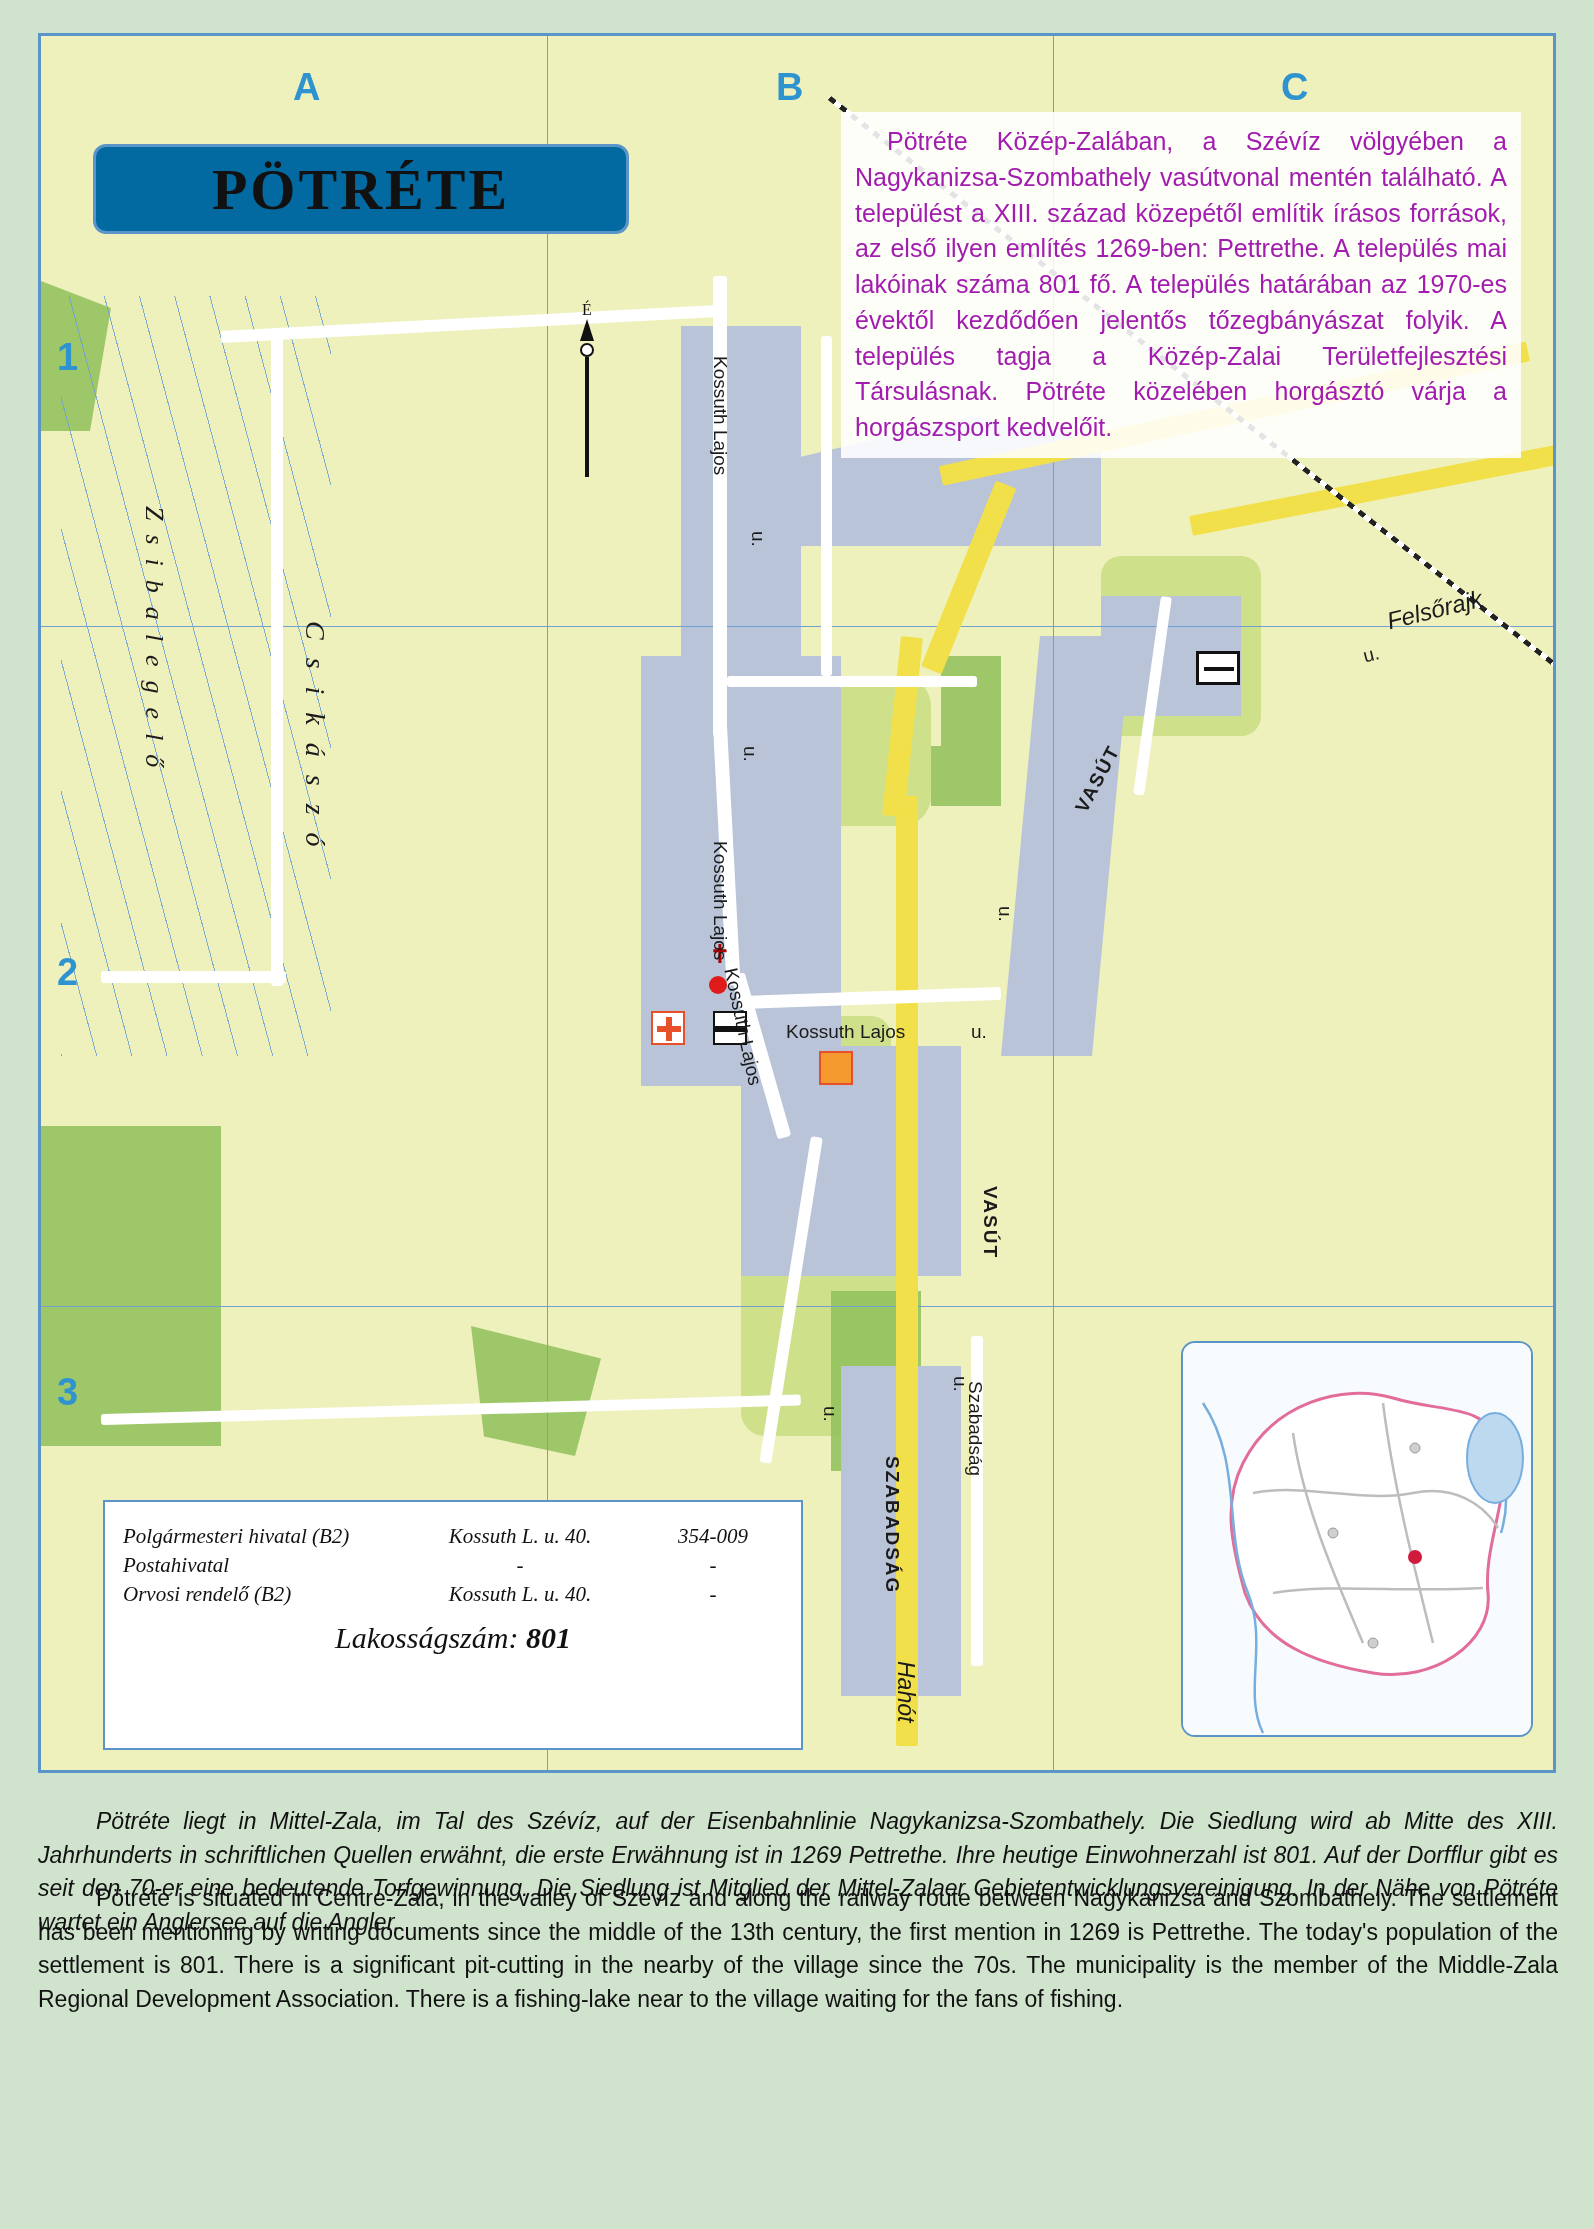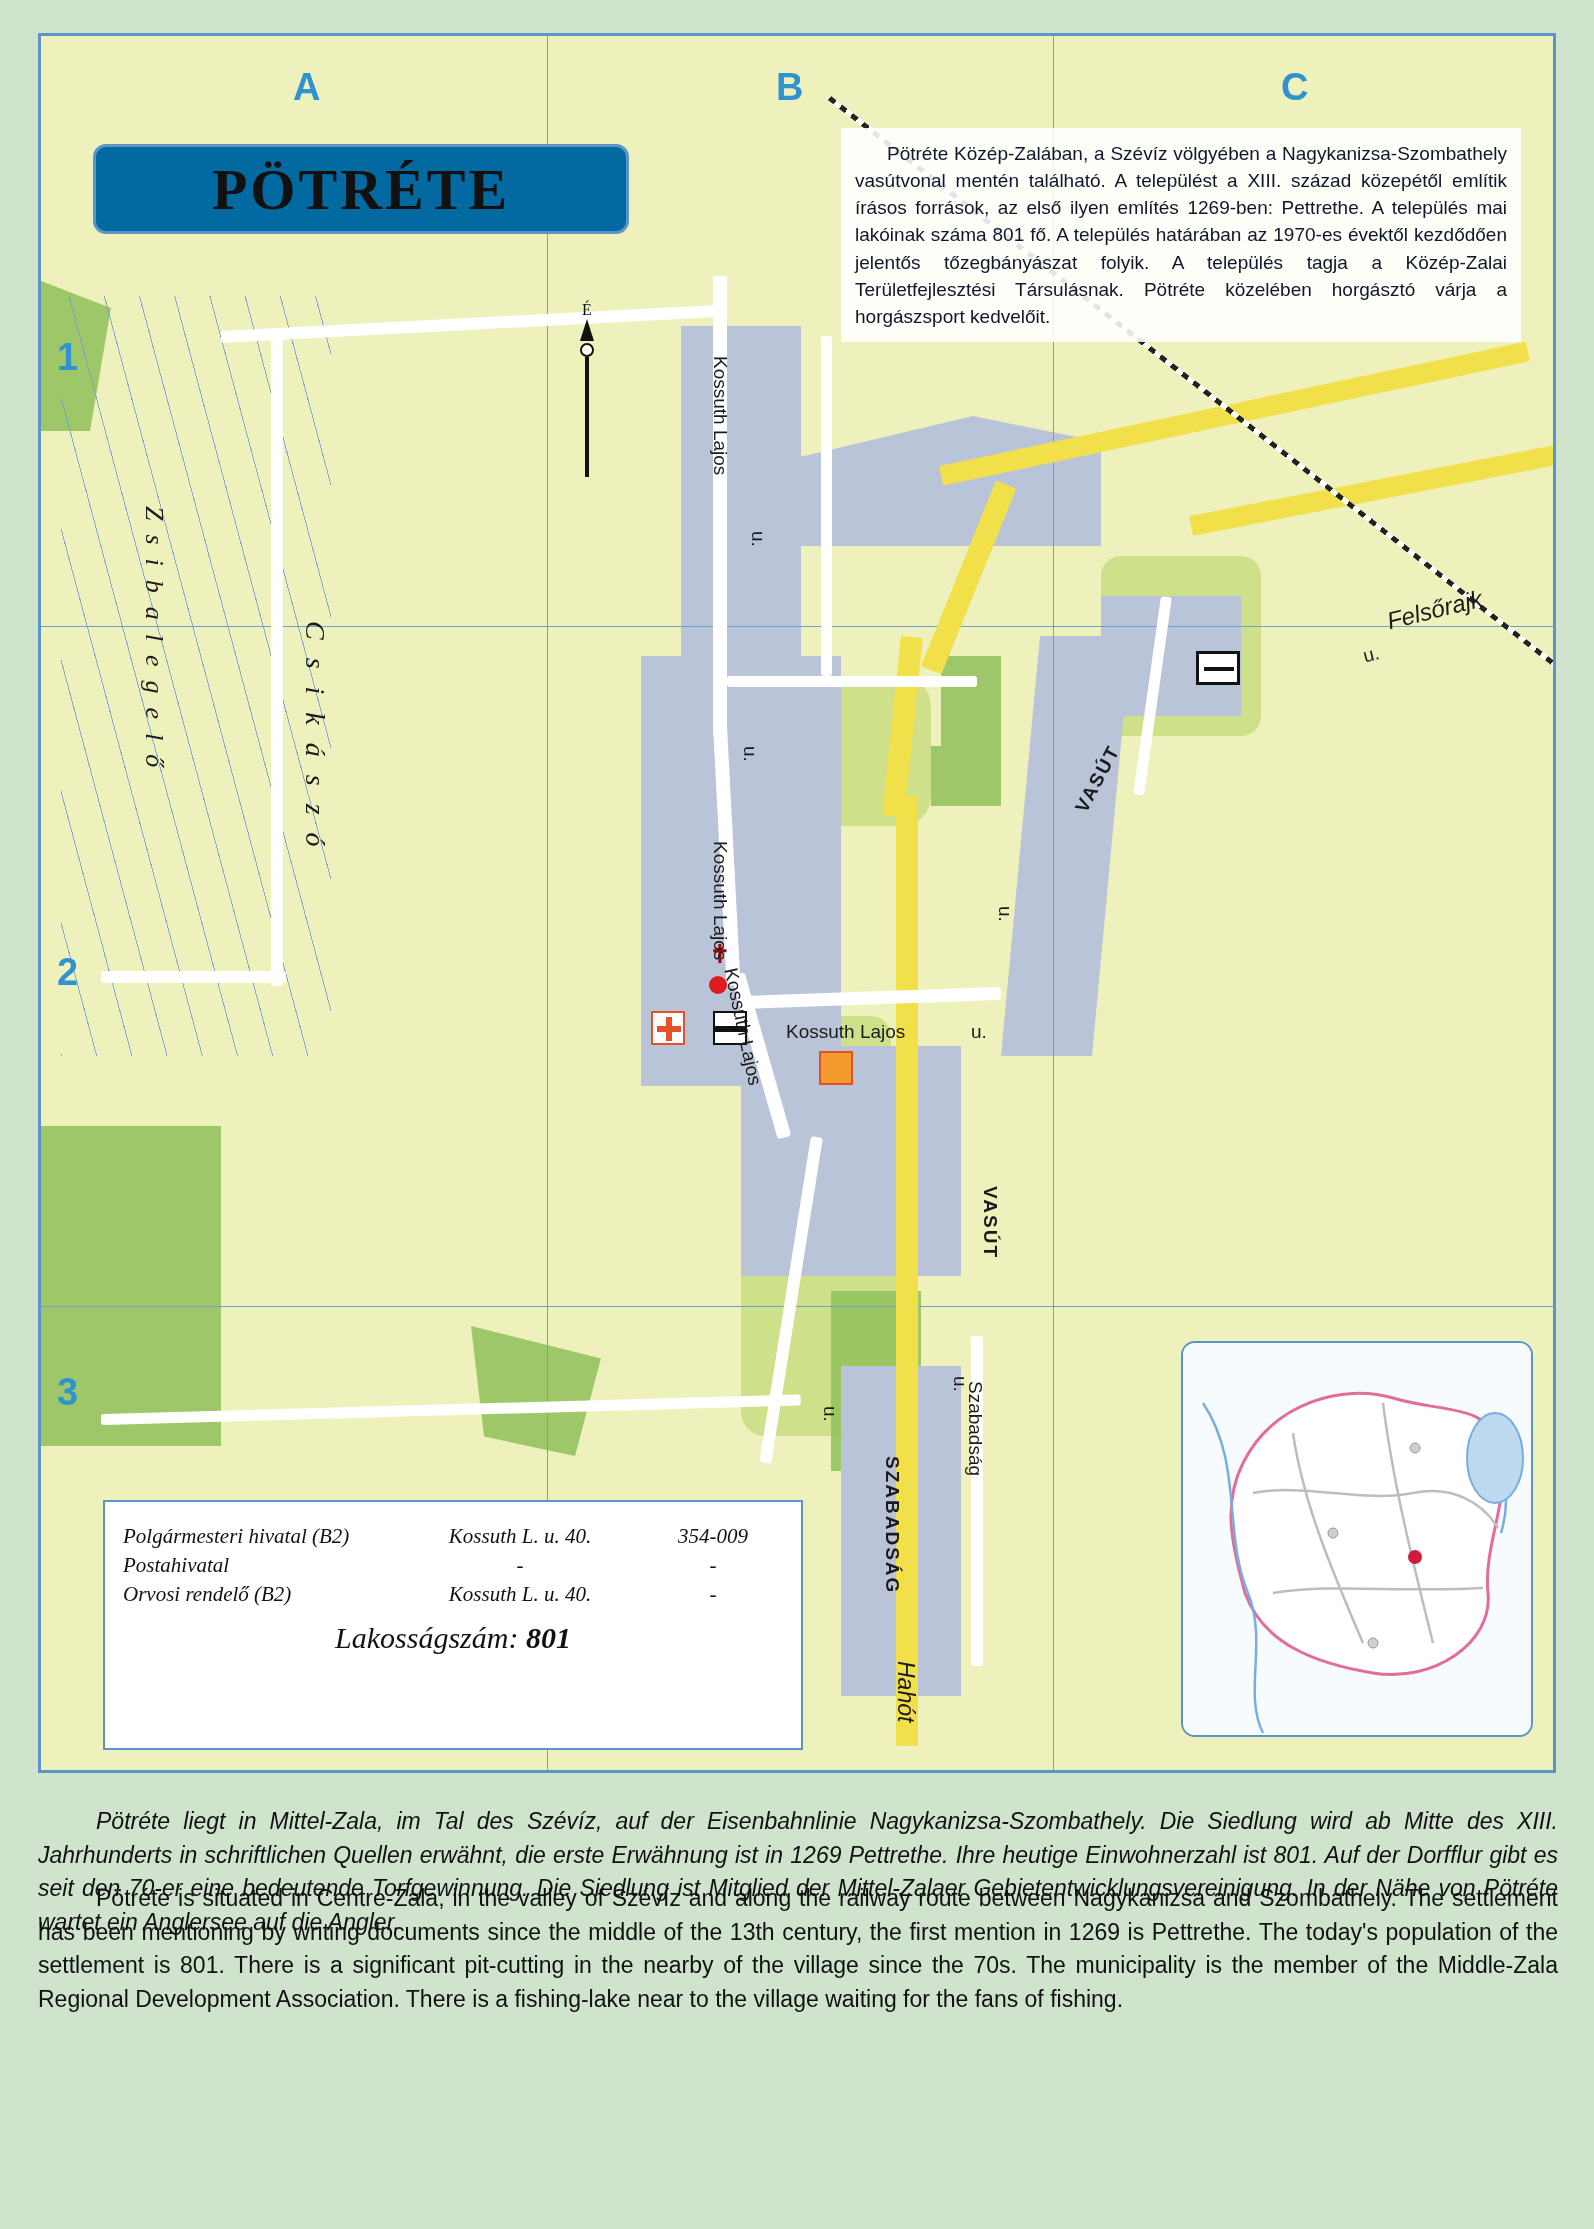--- a/index.html
+++ b/index.html
@@ -148,27 +148,27 @@
     width: 4px; height: 120px; background: #111; margin: 0 auto;
   }
   #north .n-dot {
     width: 10px; height: 10px; border: 2px solid #111; border-radius: 50%;
     margin: 2px auto 0; background:#fff;
   }
   
   #desc-hu {
     position: absolute;
     left: 800px;
-    top: 92px;
+    top: 76px;
     width: 680px;
     padding: 12px 14px;
     background: rgba(255,255,255,0.88);
-    font-size: 19px;
+    font-size: 25px;
     line-height: 1.43;
-    color: #0f172a;
+    color: #a21caf;
     text-align: justify;
     text-indent: 32px;
     box-sizing: border-box;
   }
   
   #info-box {
     position: absolute;
     left: 62px;
     top: 1464px;
     width: 700px;

